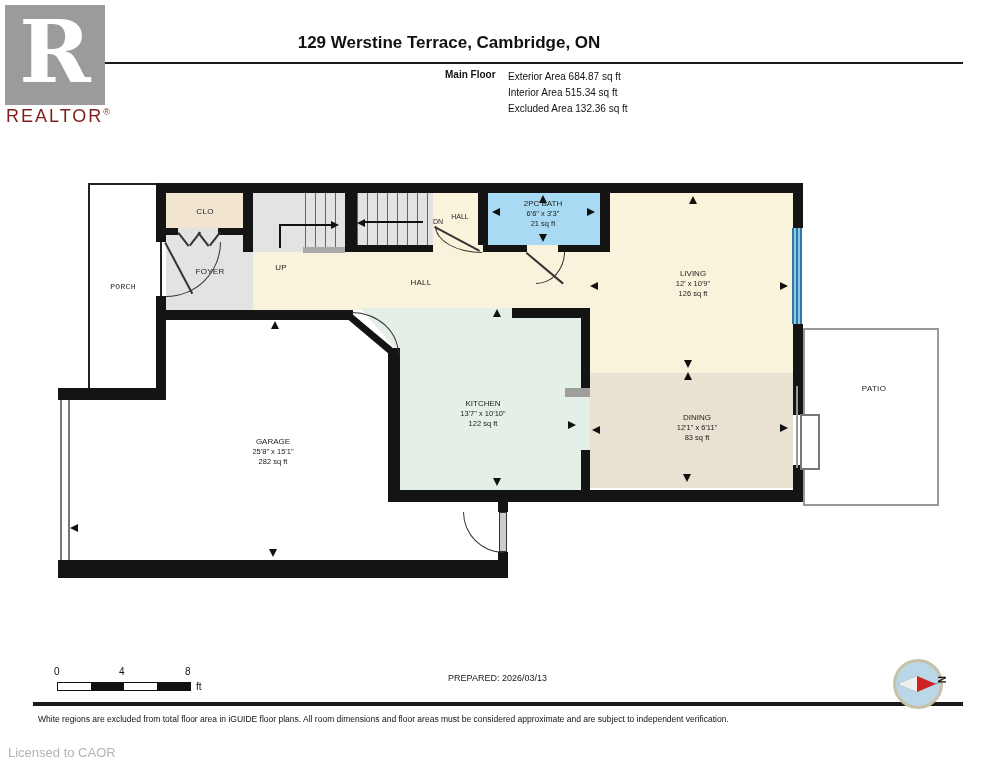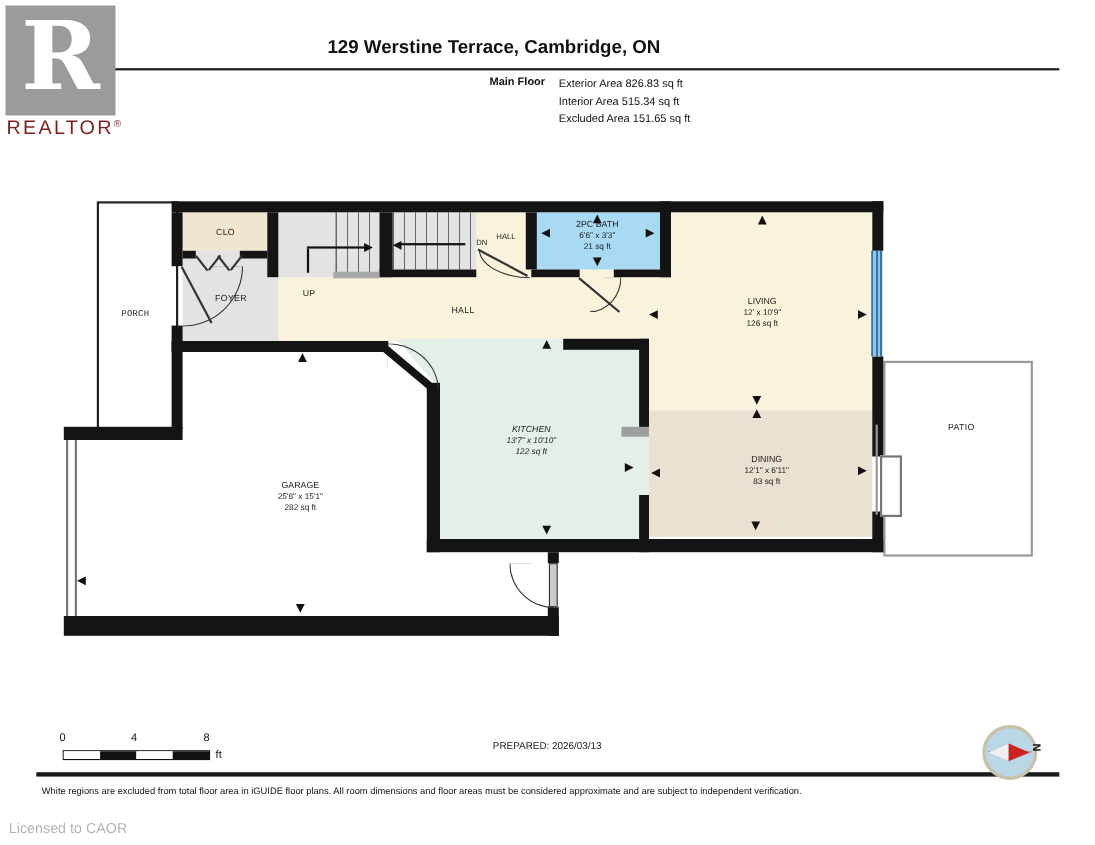--- a/index.html
+++ b/index.html
@@ -61,23 +61,23 @@
 <div class="abs toprule"></div>
 <div class="abs logo">
   <span class="r">R</span>
 </div>
 <div class="abs brand">
   <span>REALTOR</span><sup>®</sup>
 </div>
 <div class="abs title">129 Werstine Terrace, Cambridge, ON</div>
 <div class="abs floorlbl">Main Floor</div>
 <div class="abs arealines">
-  <div>Exterior Area 826.83 sq ft</div>
+  <div>Exterior Area 684.87 sq ft</div>
   <div>Interior Area 515.34 sq ft</div>
-  <div>Excluded Area 151.65 sq ft</div>
+  <div>Excluded Area 132.36 sq ft</div>
 </div>
 
 <div class="abs porchbox"></div>
 <div class="abs patiobox"></div>
 <div class="abs cream" style="left: 166px; top: 193px; width: 627px; height: 117px; background-color: rgb(250, 243, 220);"></div>
 <div class="abs cream" style="left: 590px; top: 310px; width: 203px; height: 63px; background-color: rgb(250, 243, 220);"></div>
 <div class="abs tan" style="left: 590px; top: 373px; width: 203px; height: 115px; background-color: rgb(233, 225, 209);"></div>
 <div class="abs mint" style="left: 400px; top: 308px; width: 190px; height: 182px; background-color: rgb(228, 239, 232);"></div>
 <div class="abs mint" style="left: 360px; top: 308px; width: 40px; height: 46px; clip-path: polygon(0px 0px, 100% 0px, 100% 100%); background-color: rgb(228, 239, 232);"></div>
 <div class="abs beige" style="left: 166px; top: 193px; width: 77px; height: 35px; background-color: rgb(242, 229, 207);"></div>
@@ -191,21 +191,21 @@
 <div class="abs rlabel" style="left:543px;top:214px;">
   <div class="rdim" style="font-size:8px;">2PC BATH</div>
   <div class="rdim">6'6" x 3'3"</div>
   <div class="rdim">21 sq ft</div>
 </div>
 <div class="abs rlabel" style="left:693px;top:284px;">
   <div class="rdim" style="font-size:8px;">LIVING</div>
   <div class="rdim">12' x 10'9"</div>
   <div class="rdim">126 sq ft</div>
 </div>
-<div class="abs rlabel" style="left:483px;top:401px;font-style:italic;">
+<div class="abs rlabel" style="left:483px;top:414px;">
   <div class="rdim" style="font-size:8px;">KITCHEN</div>
   <div class="rdim">13'7" x 10'10"</div>
   <div class="rdim">122 sq ft</div>
 </div>
 <div class="abs rlabel" style="left:697px;top:428px;">
   <div class="rdim" style="font-size:8px;">DINING</div>
   <div class="rdim">12'1" x 6'11"</div>
   <div class="rdim">83 sq ft</div>
 </div>
 <div class="abs rlabel" style="left:273px;top:452px;">

